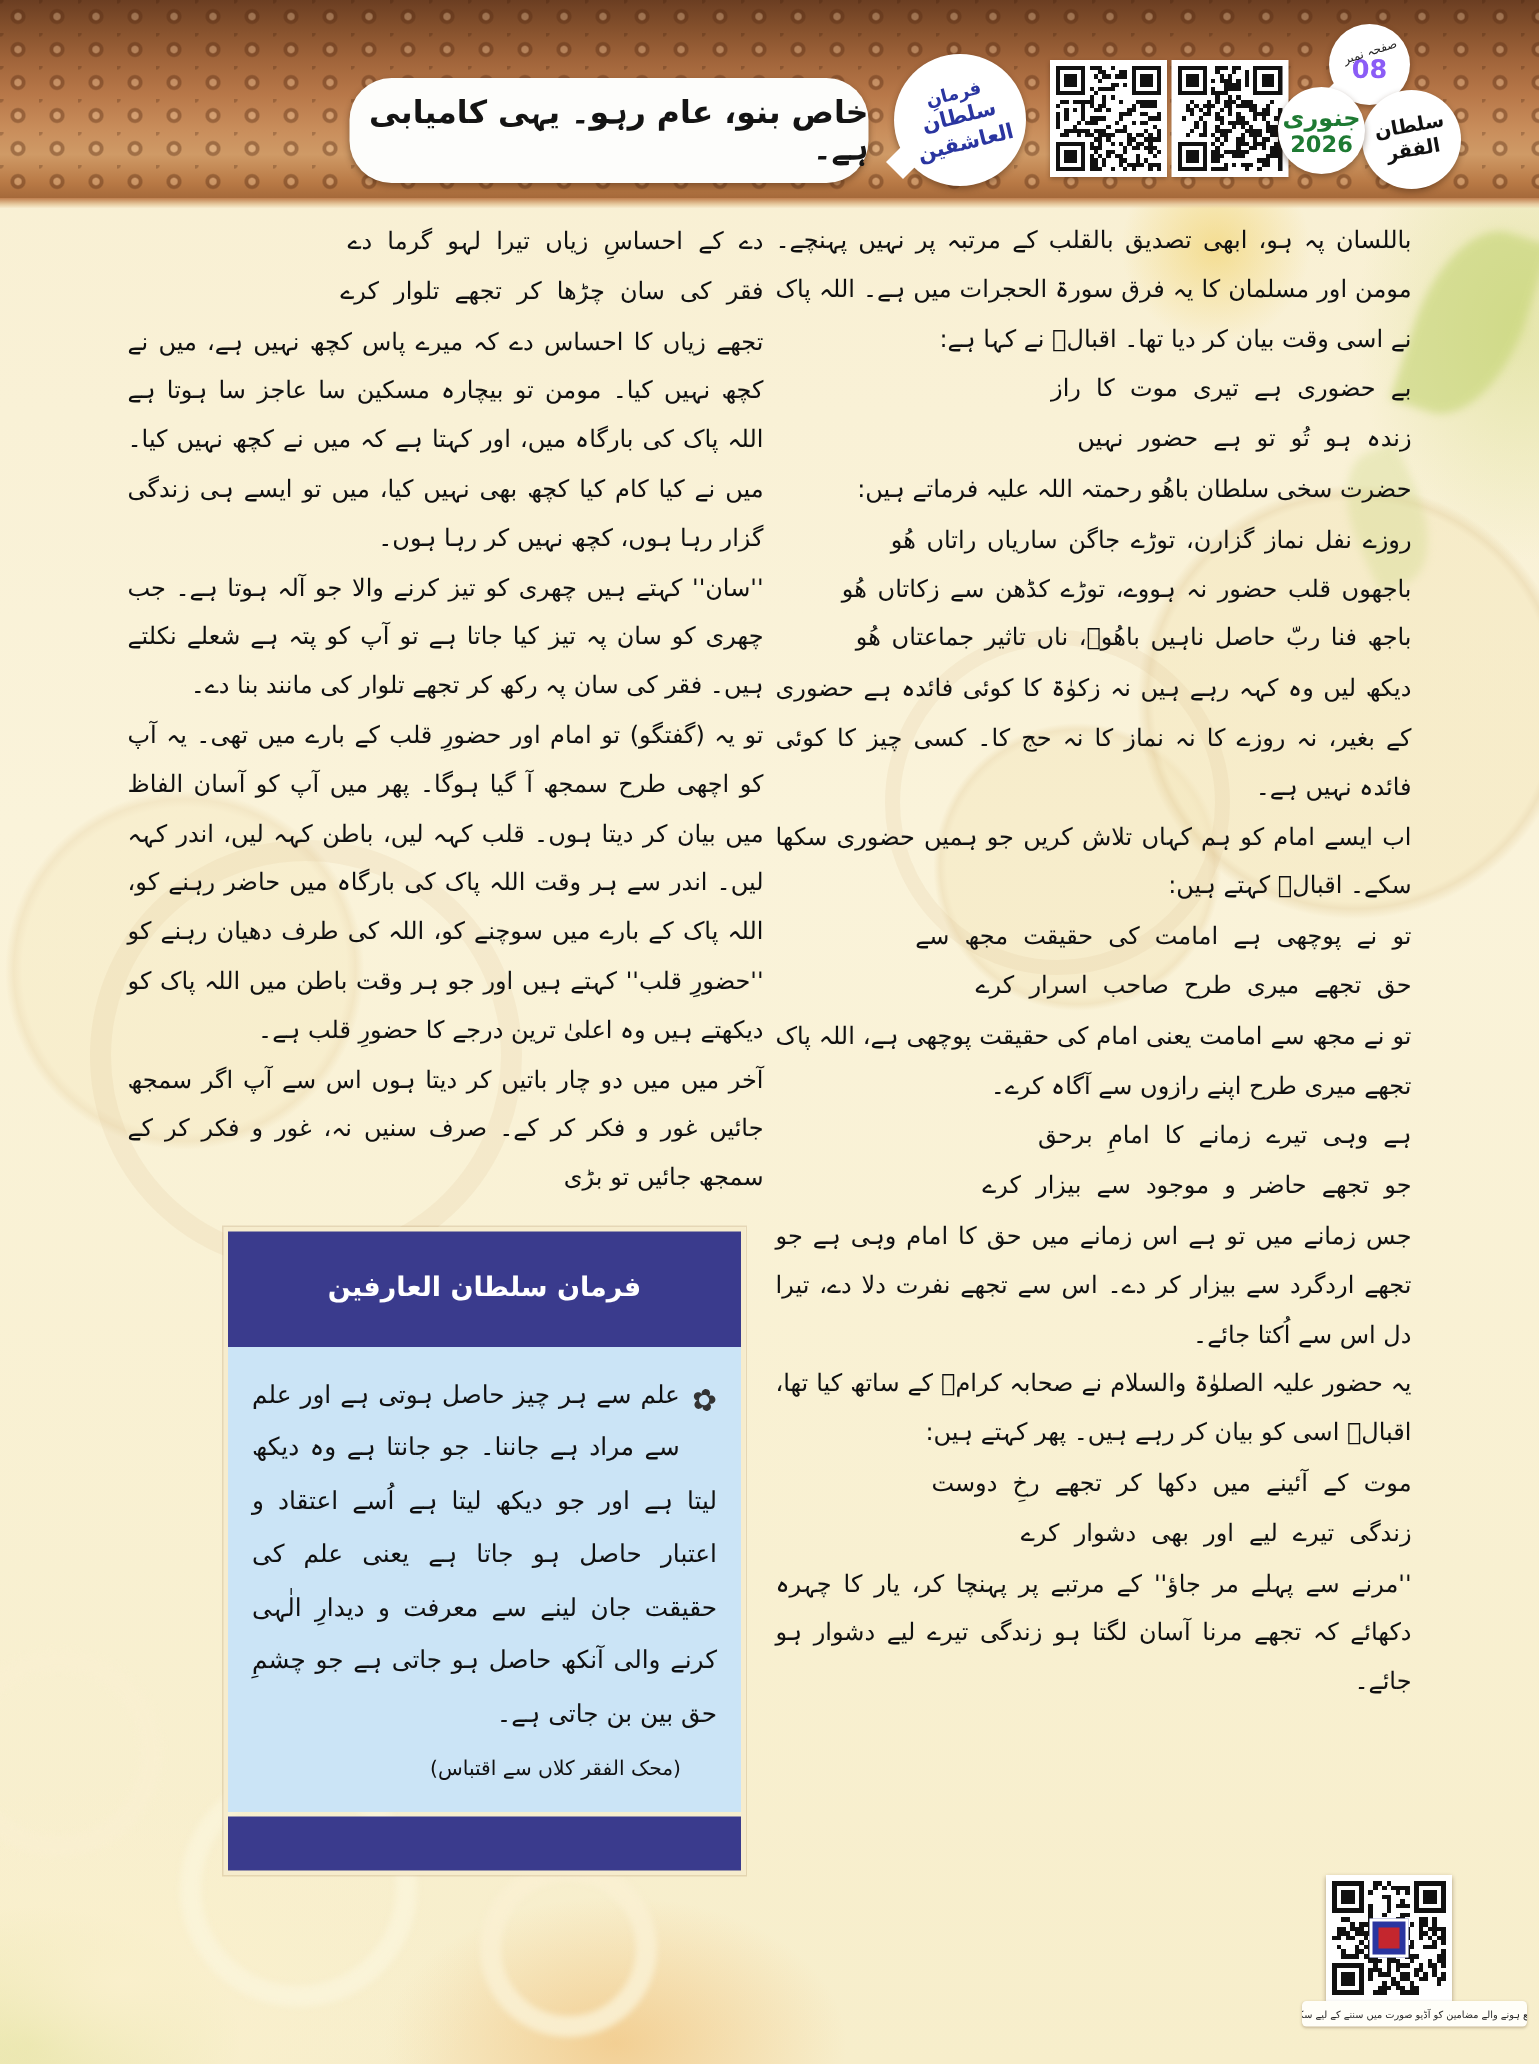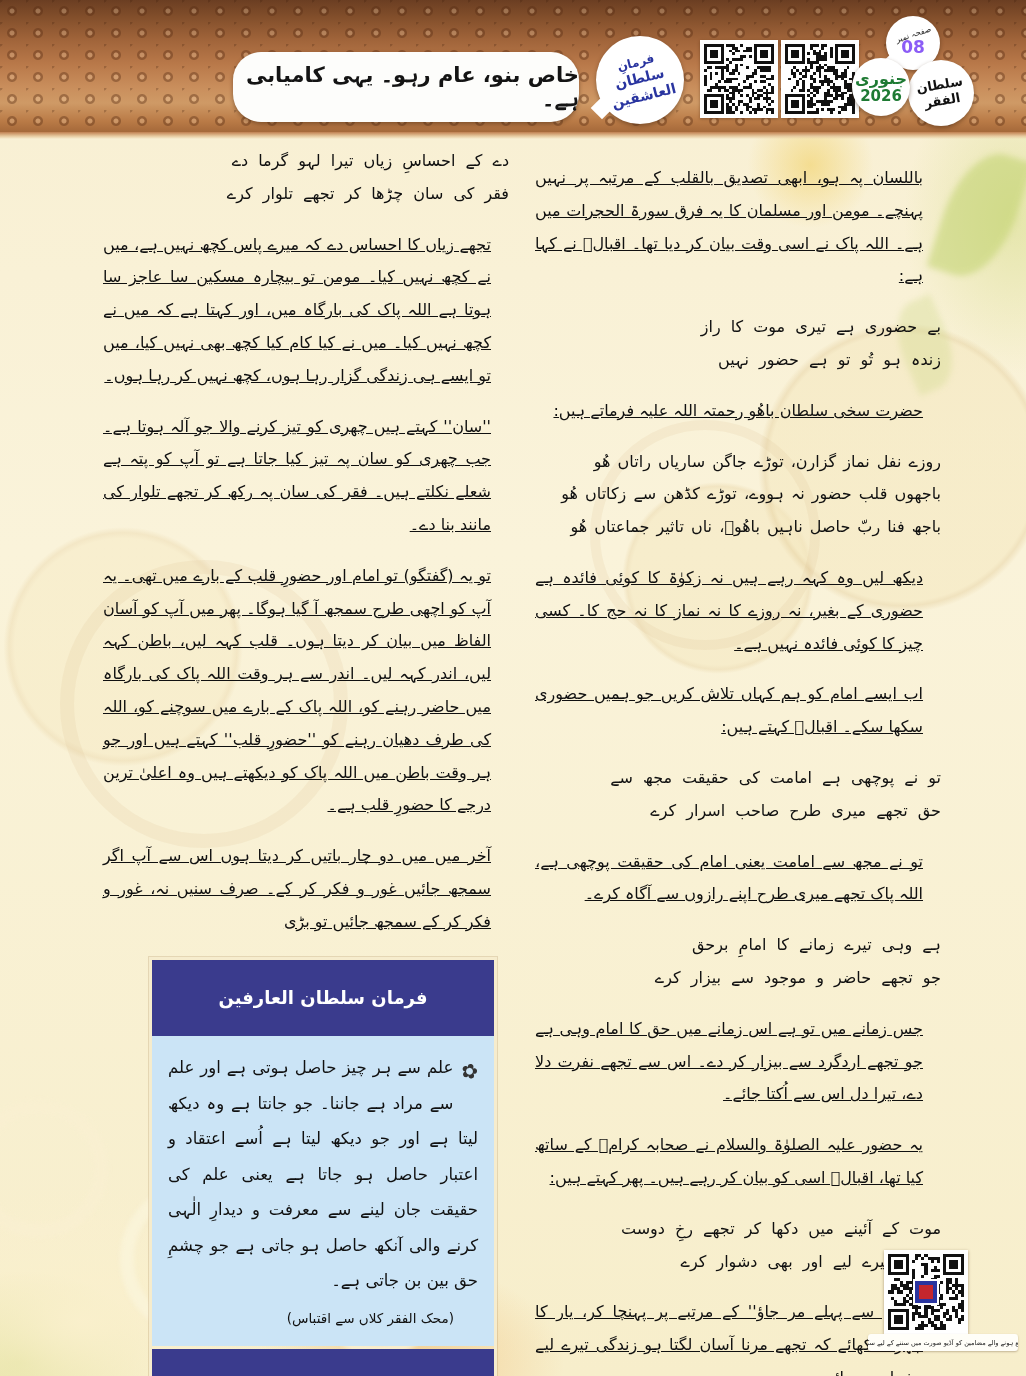--- a/index.html
+++ b/index.html
@@ -65,21 +65,21 @@
   .qr-logo::after{content:""; width:14px; height:14px; background:#c4262e;}
   .qr-caption{position:absolute; left:868px; top:1334px; width:150px; height:17px;
     background:#fffef8; border-radius:3px; box-shadow:0 1px 2px rgba(80,50,20,.3);
     font-size:6.5px; color:#222; display:flex; align-items:center; justify-content:center;
     direction:rtl; white-space:nowrap; overflow:hidden;}
   
   .col{position:absolute; top:144px; width:424px; direction:rtl; color:#101010;
     font-size:16px; line-height:2.05; text-align:justify;}
   .col-right{left:517px;}
   .col-left{left:85px;}
-  .col p{margin:18px; padding:0;text-decoration:underline;}
+  .col p{margin:0; padding:0;}
   .verse{margin:1px 0;}
   .vline{word-spacing:5px;}
   .kalam .vline{word-spacing:2px;}
   
   .farman-box{margin:16px 12px 0 64px; border:3px solid #f6eccd; box-shadow:0 0 0 1px rgba(150,110,60,.2);}
   .fb-head{background:#3a3b8d; color:#fff; text-align:center; font-size:18px; font-weight:bold;
     padding:20px 6px; letter-spacing:.5px;}
   .fb-body{background:#cbe4f6; padding:14px 16px 4px; font-size:16.5px; line-height:2.15; text-align:justify;}
   .fb-orn{float:right; font-size:20px; color:#333; margin-left:8px; transform:rotate(14deg);}
   .fb-attr{background:#cbe4f6; text-align:right; font-size:13.5px; padding:2px 40px 14px 28px; color:#111;}

